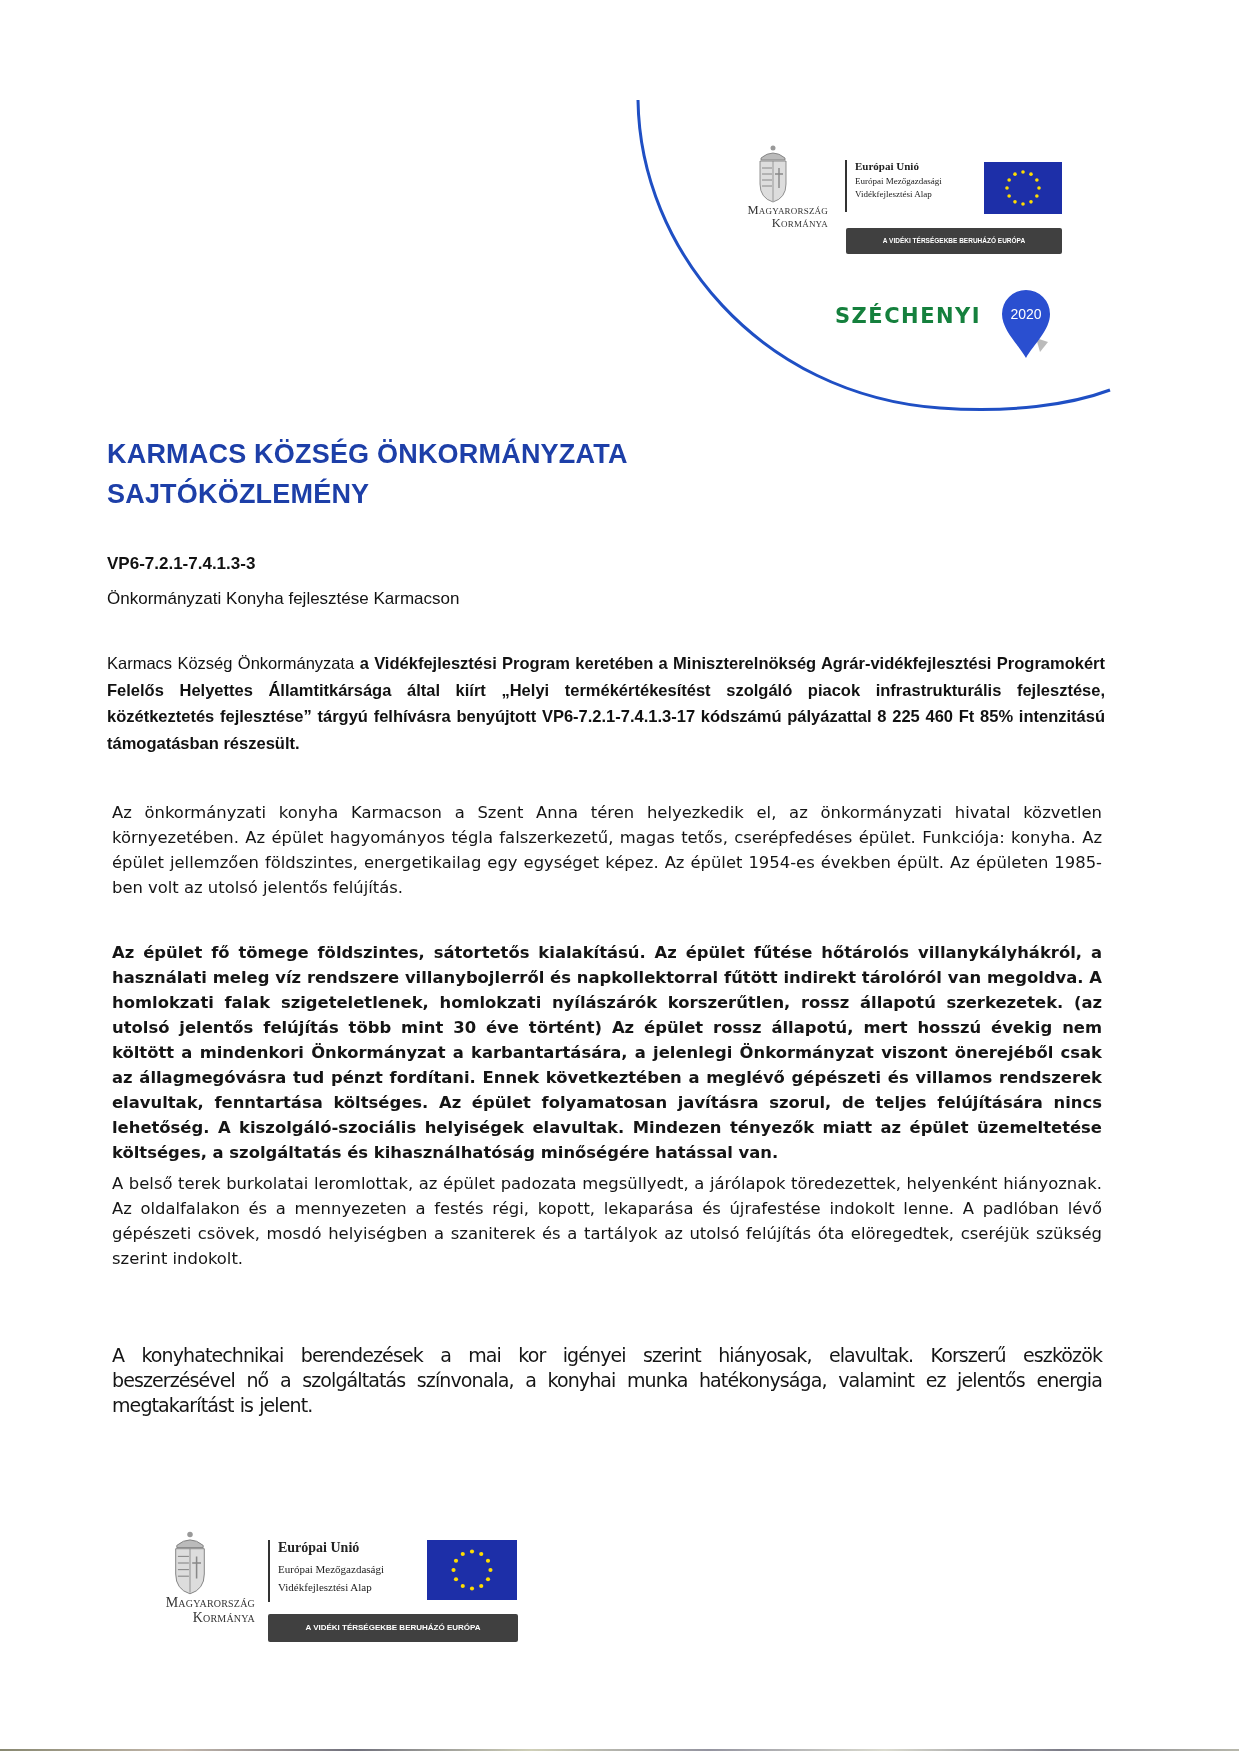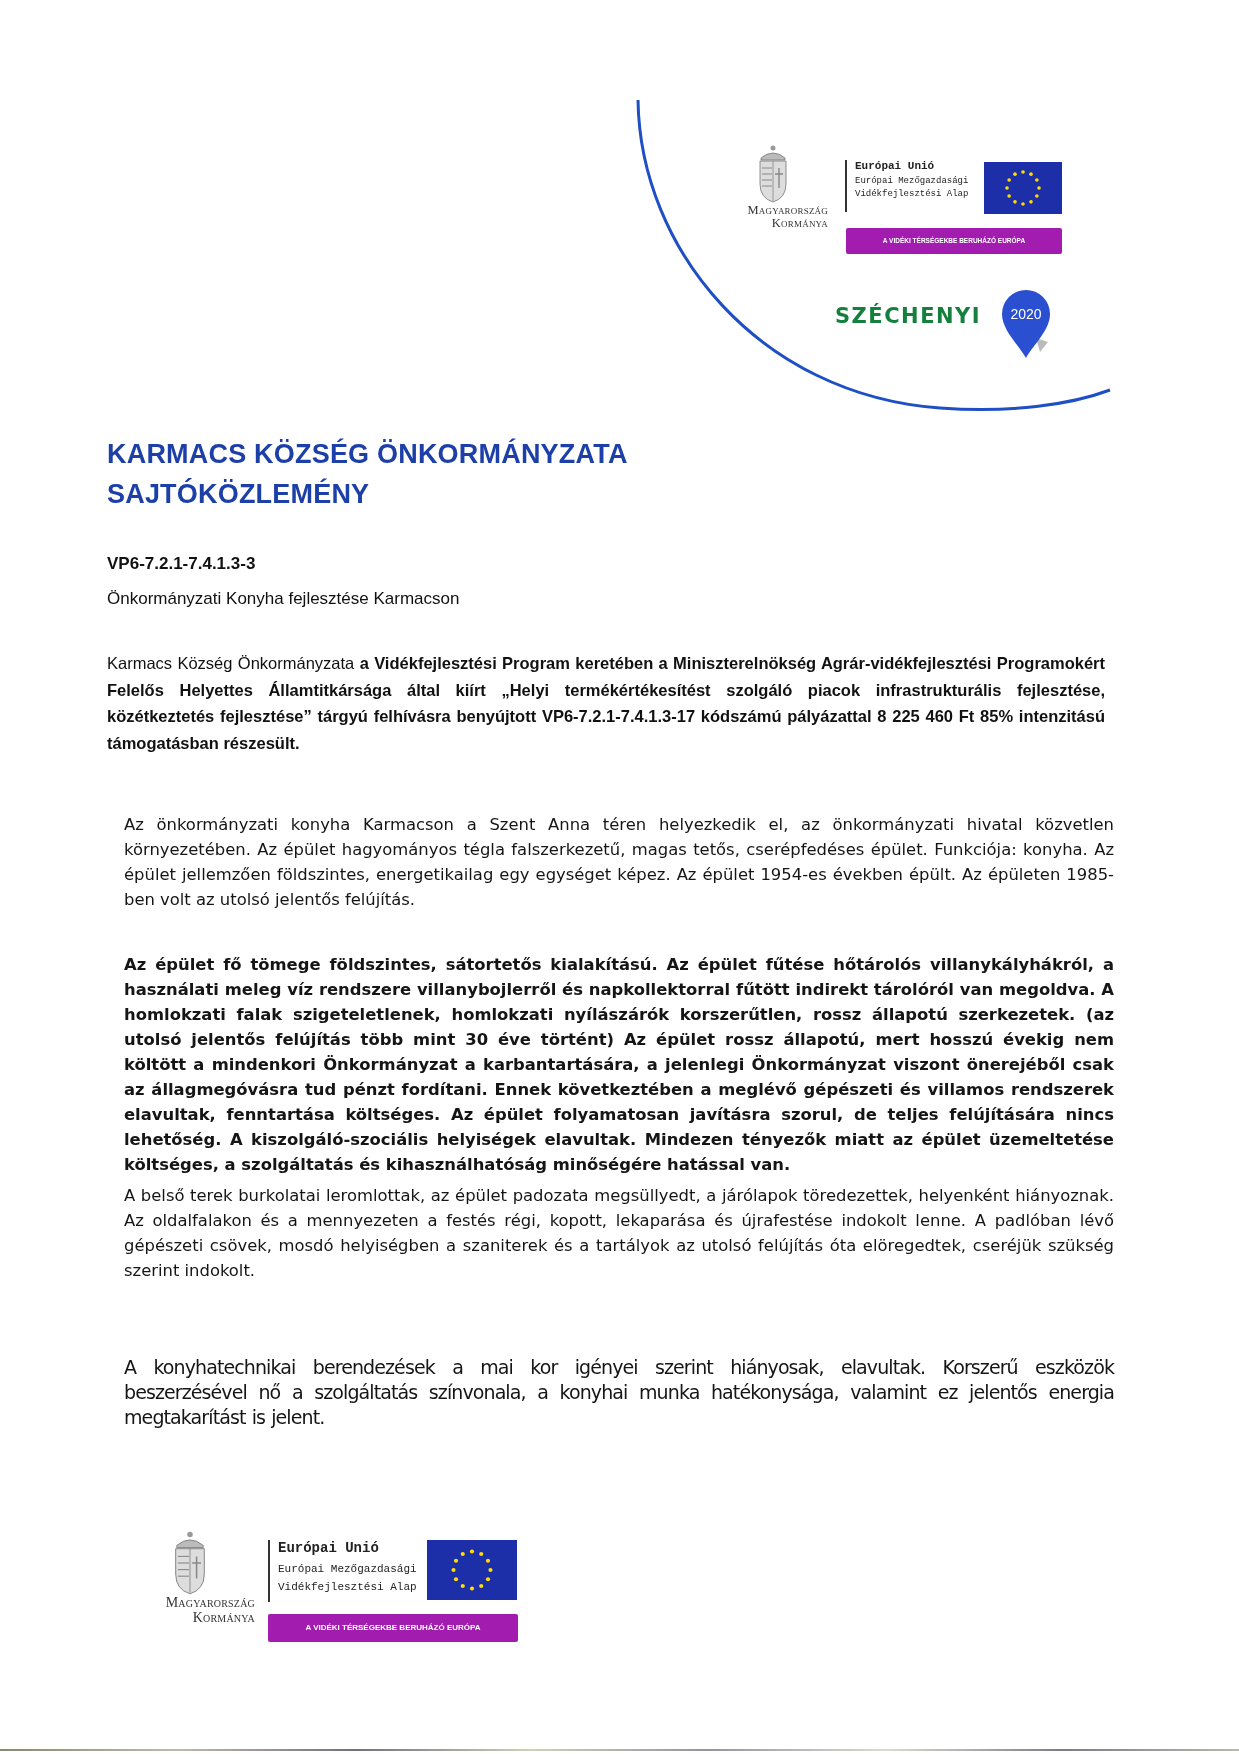--- a/index.html
+++ b/index.html
@@ -6,25 +6,25 @@
   body { width: 1239px; height: 1754px; position: relative; overflow: hidden; color: #111; }
   .abs { position: absolute; }
 
   
   #arc { left: 0; top: 0; width: 1239px; height: 440px; }
 
   
   .gov-block { position: absolute; text-align: right; font-family: "Liberation Serif", serif; color: #333; }
   .gov-crest { display: block; margin: 0 auto; }
   .gov-line1, .gov-line2 { display: block; font-variant: small-caps; line-height: 1.05; letter-spacing: 0.2px; }
-  .eu-text { position: absolute; border-left: 2px solid #333; padding-left: 8px; font-family: Liberation Mono, monospace; color: #222; }
+  .eu-text { position: absolute; border-left: 2px solid #333; padding-left: 8px; font-family: Liberation Serif, serif; color: #222; }
   .eu-title { display: block; font-weight: bold; }
   .eu-sub { display: block; }
   .eu-flag { position: absolute; background: #1d2fa8; }
-  .eu-banner { position: absolute; background: #a21caf; color: #fff; font-family: "Liberation Sans", sans-serif; font-weight: bold; text-align: center; border-radius: 2px; }
+  .eu-banner { position: absolute; background: #404040; color: #fff; font-family: "Liberation Sans", sans-serif; font-weight: bold; text-align: center; border-radius: 2px; }
 
   
   #top-gov { left: 718px; top: 144px; width: 110px; }
   #top-gov .gov-line1, #top-gov .gov-line2 { font-size: 12.5px; }
   #top-eu-text { left: 845px; top: 160px; height: 52px; }
   #top-eu-text .eu-title { font-size: 11px; margin-bottom: 3px; }
   #top-eu-text .eu-sub { font-size: 9px; line-height: 13px; }
   #top-eu-flag { left: 984px; top: 162px; width: 78px; height: 52px; }
   #top-eu-banner { left: 846px; top: 228px; width: 216px; height: 26px; line-height: 26px; font-size: 6.5px; }
 
@@ -36,21 +36,21 @@
   #org-title { left: 107px; top: 434px; font-family: "Liberation Sans", sans-serif; font-weight: bold; font-size: 27px; color: #1d3fa8; letter-spacing: 0.2px; line-height: 40px; }
   #doc-title { left: 107px; top: 474px; font-family: "Liberation Sans", sans-serif; font-weight: bold; font-size: 27px; color: #1d3fa8; letter-spacing: 0.2px; line-height: 40px; }
   #project-code { left: 107px; top: 554px; font-family: "Liberation Sans", sans-serif; font-weight: bold; font-size: 17px; }
   #project-name { left: 107px; top: 589px; font-family: "Liberation Sans", sans-serif; font-weight: normal; font-size: 17px; }
 
   
   #intro { left: 107px; top: 650px; width: 998px; font-family: "Liberation Sans", sans-serif; font-size: 16.5px; line-height: 26.5px; text-align: justify; text-align-last: left; }
   #intro b { font-weight: bold; margin-top: 30px; }
 
   
-  .body-p { position: absolute; left: 112px; width: 990px; font-family: "DejaVu Sans", sans-serif; font-size: 16.4px; line-height: 25px; text-align: justify; color: #151515; margin: 12px; }
+  .body-p { position: absolute; left: 112px; width: 990px; font-family: "DejaVu Sans", sans-serif; font-size: 16.4px; line-height: 25px; text-align: justify; color: #151515; margin: 0; }
   #p1 { top: 800px; }
   #p2 { top: 940px; font-weight: bold; }
   #p3 { top: 1171px; }
   #p4 { top: 1343px; font-size: 19px; letter-spacing: -0.9px; word-spacing: 1px; }
 
   
   #bot-gov { left: 125px; top: 1530px; width: 130px; }
   #bot-gov .gov-line1, #bot-gov .gov-line2 { font-size: 14px; }
   #bot-eu-text { left: 268px; top: 1540px; height: 62px; }
   #bot-eu-text .eu-title { font-size: 14px; margin-bottom: 4px; }

